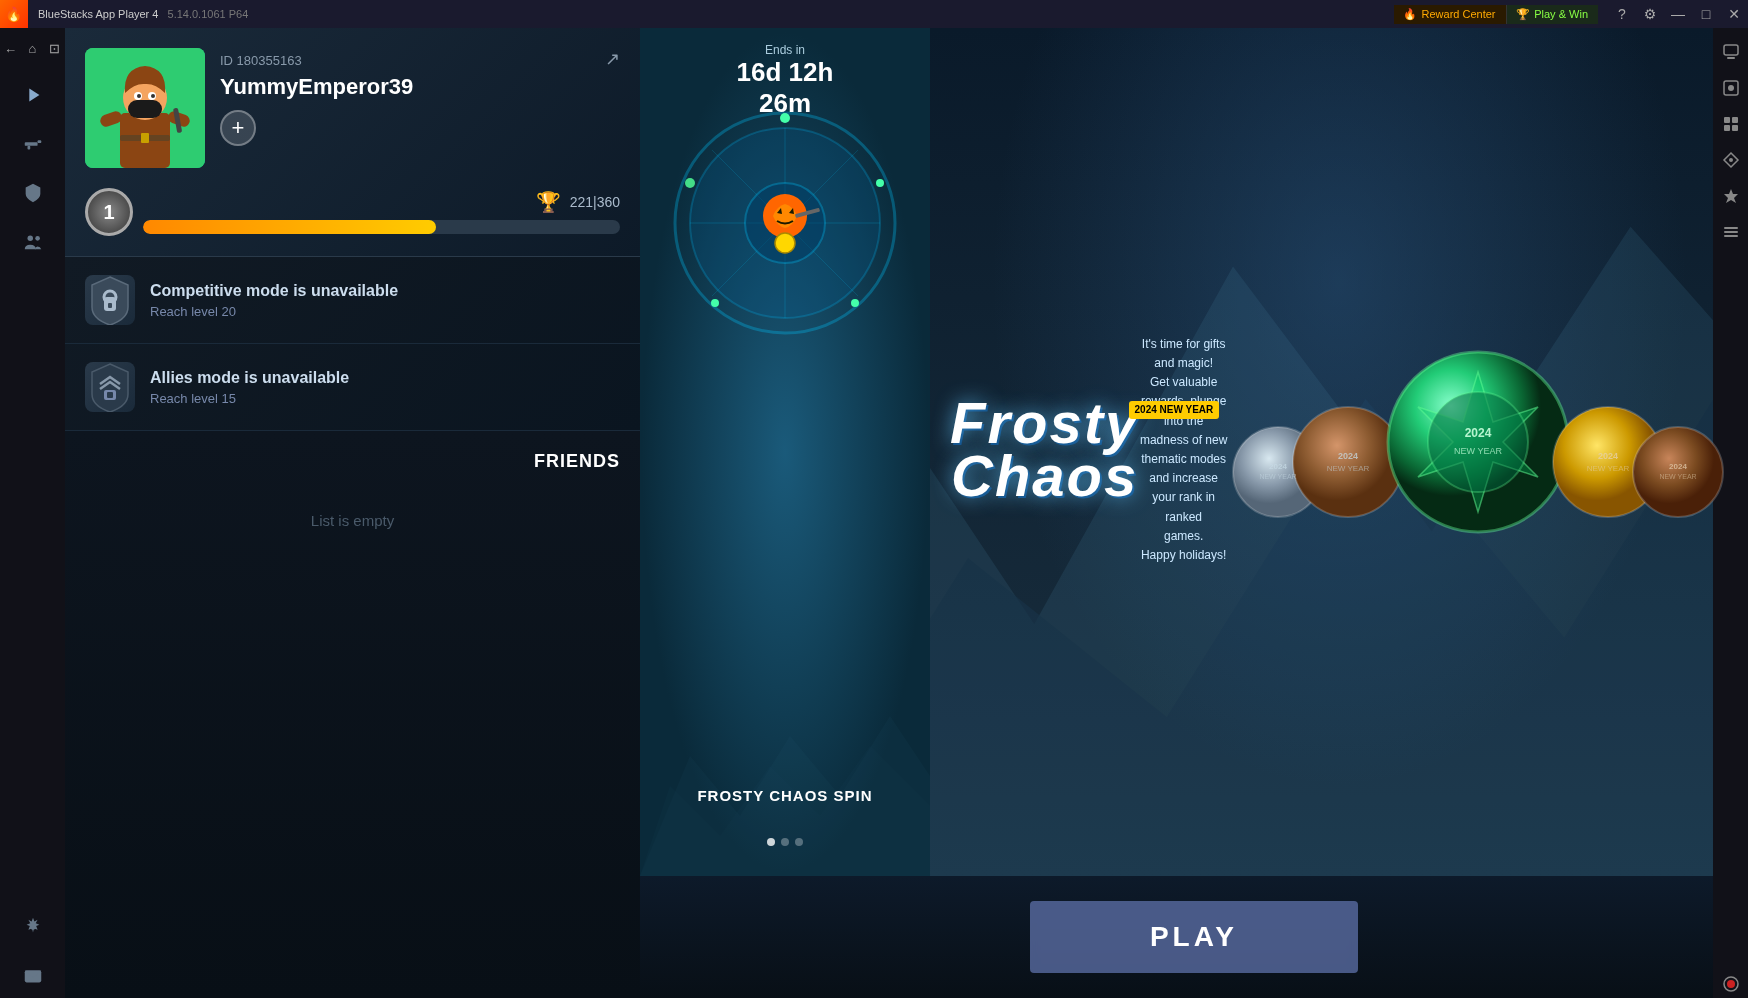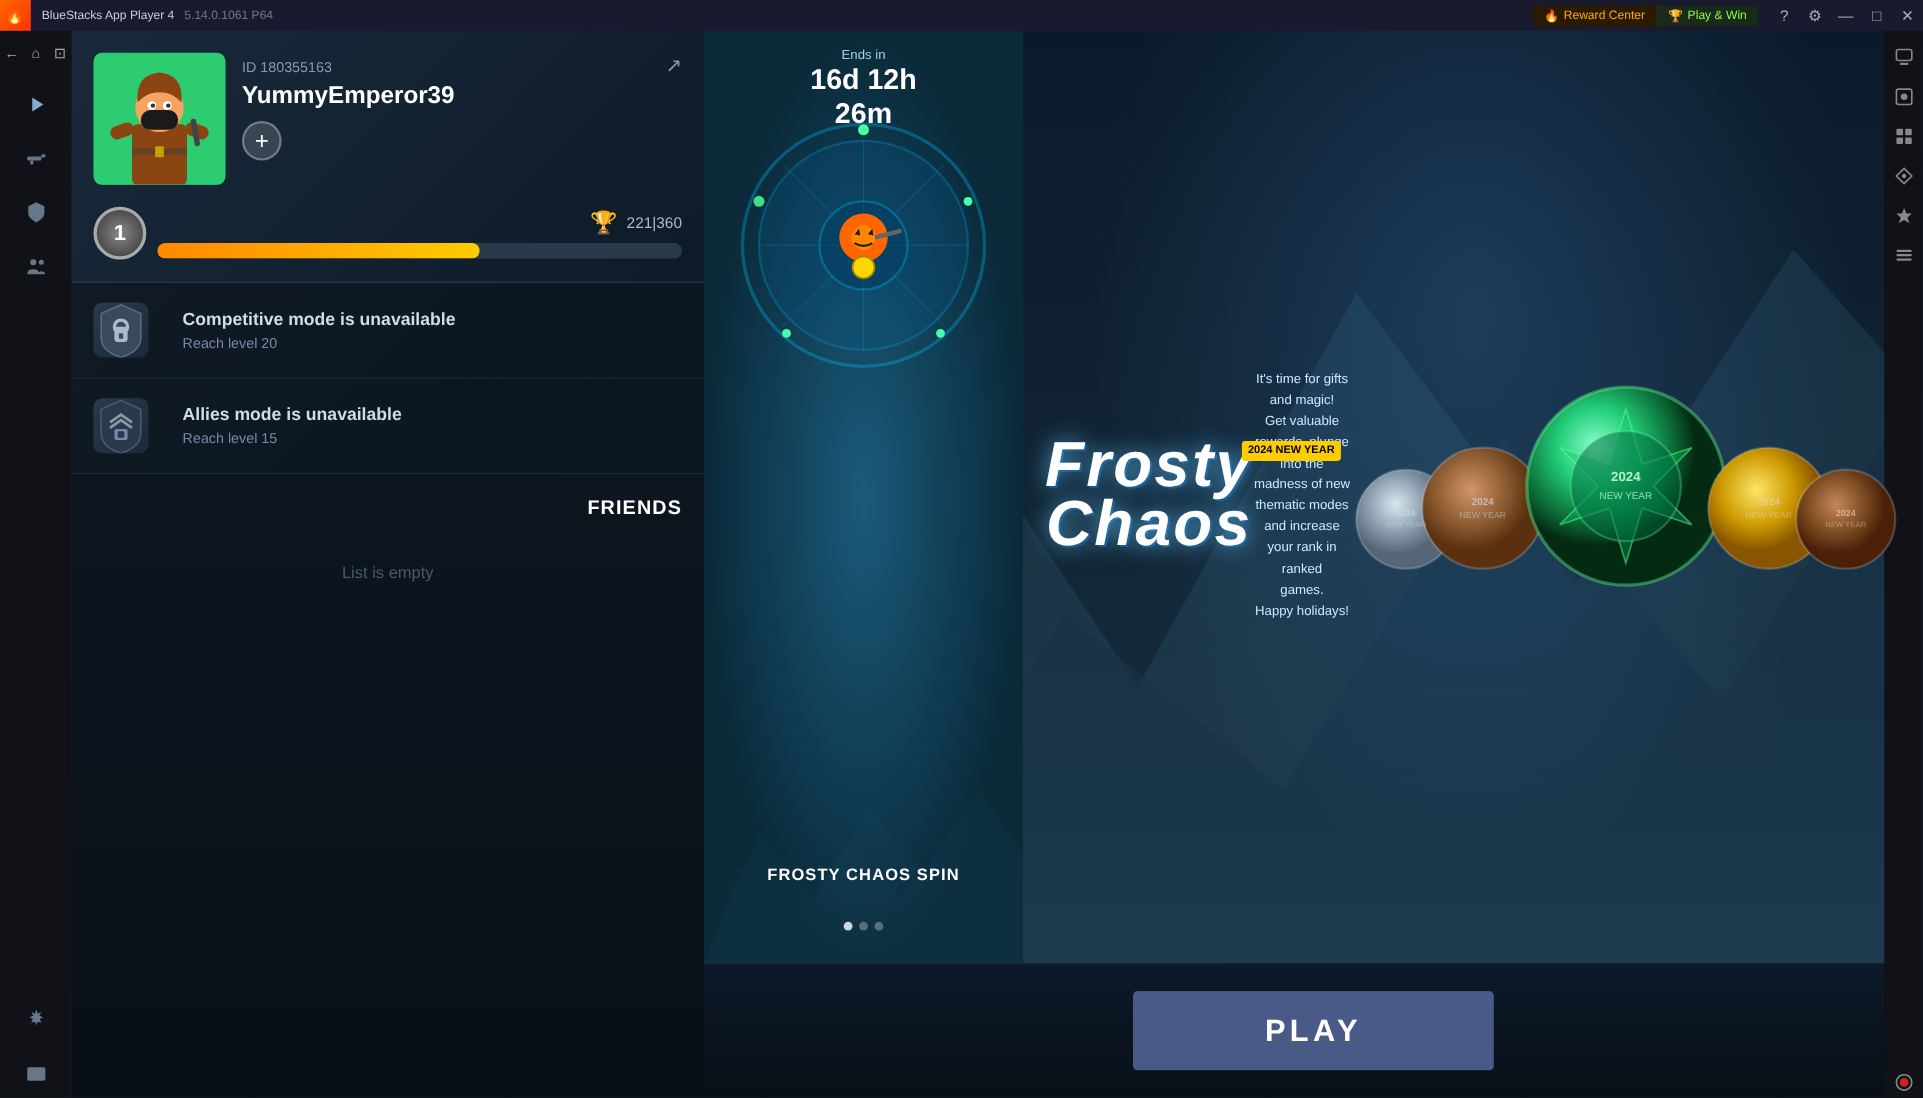--- a/index.html
+++ b/index.html
@@ -218,21 +218,21 @@
     
     #modes-section {
       background: linear-gradient(135deg, #111a24 0%, #0a1520 100%);
       flex: none;
     }
     .mode-row {
       display: flex;
       align-items: center;
       padding: 18px 20px;
       border-bottom: 1px solid #1a2a3a;
-      gap: 31px;
+      gap: 15px;
       cursor: pointer;
     }
     .mode-icon {
       width: 50px; height: 50px;
       background: linear-gradient(135deg, #2a3a4a, #1a2a3a);
       border-radius: 8px;
       display: flex; align-items: center; justify-content: center;
       flex-shrink: 0;
       position: relative;
     }

